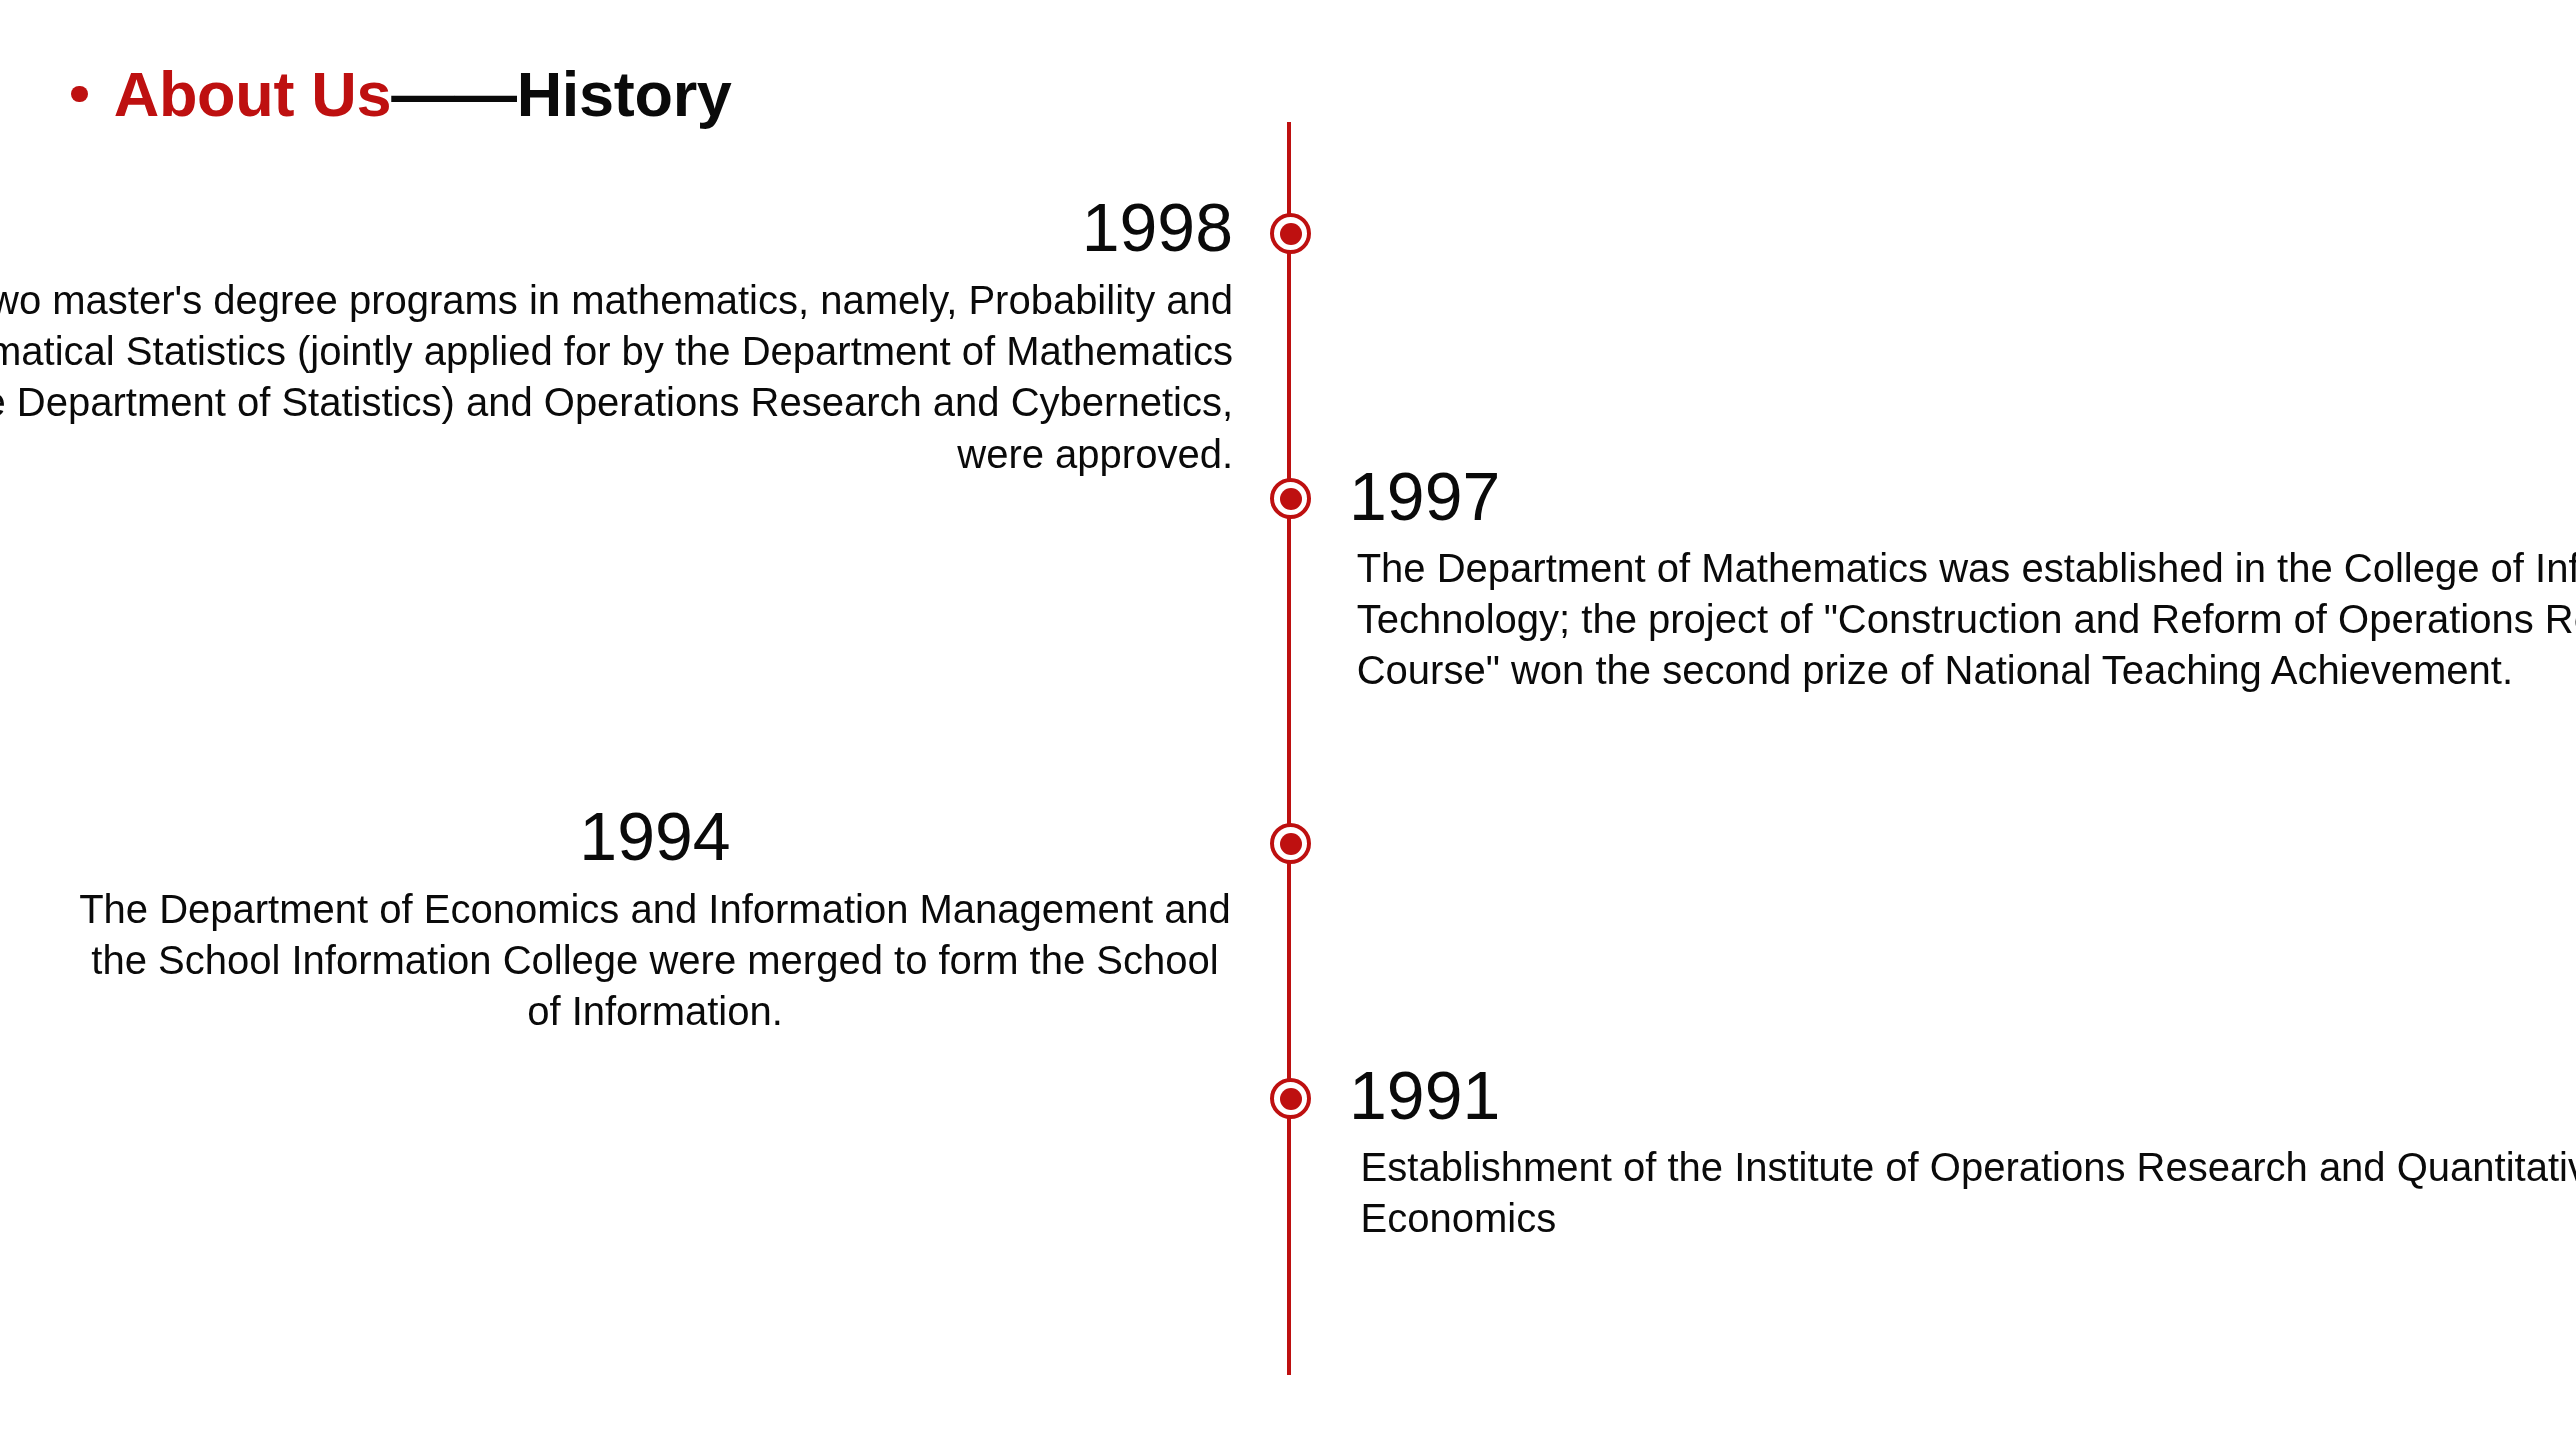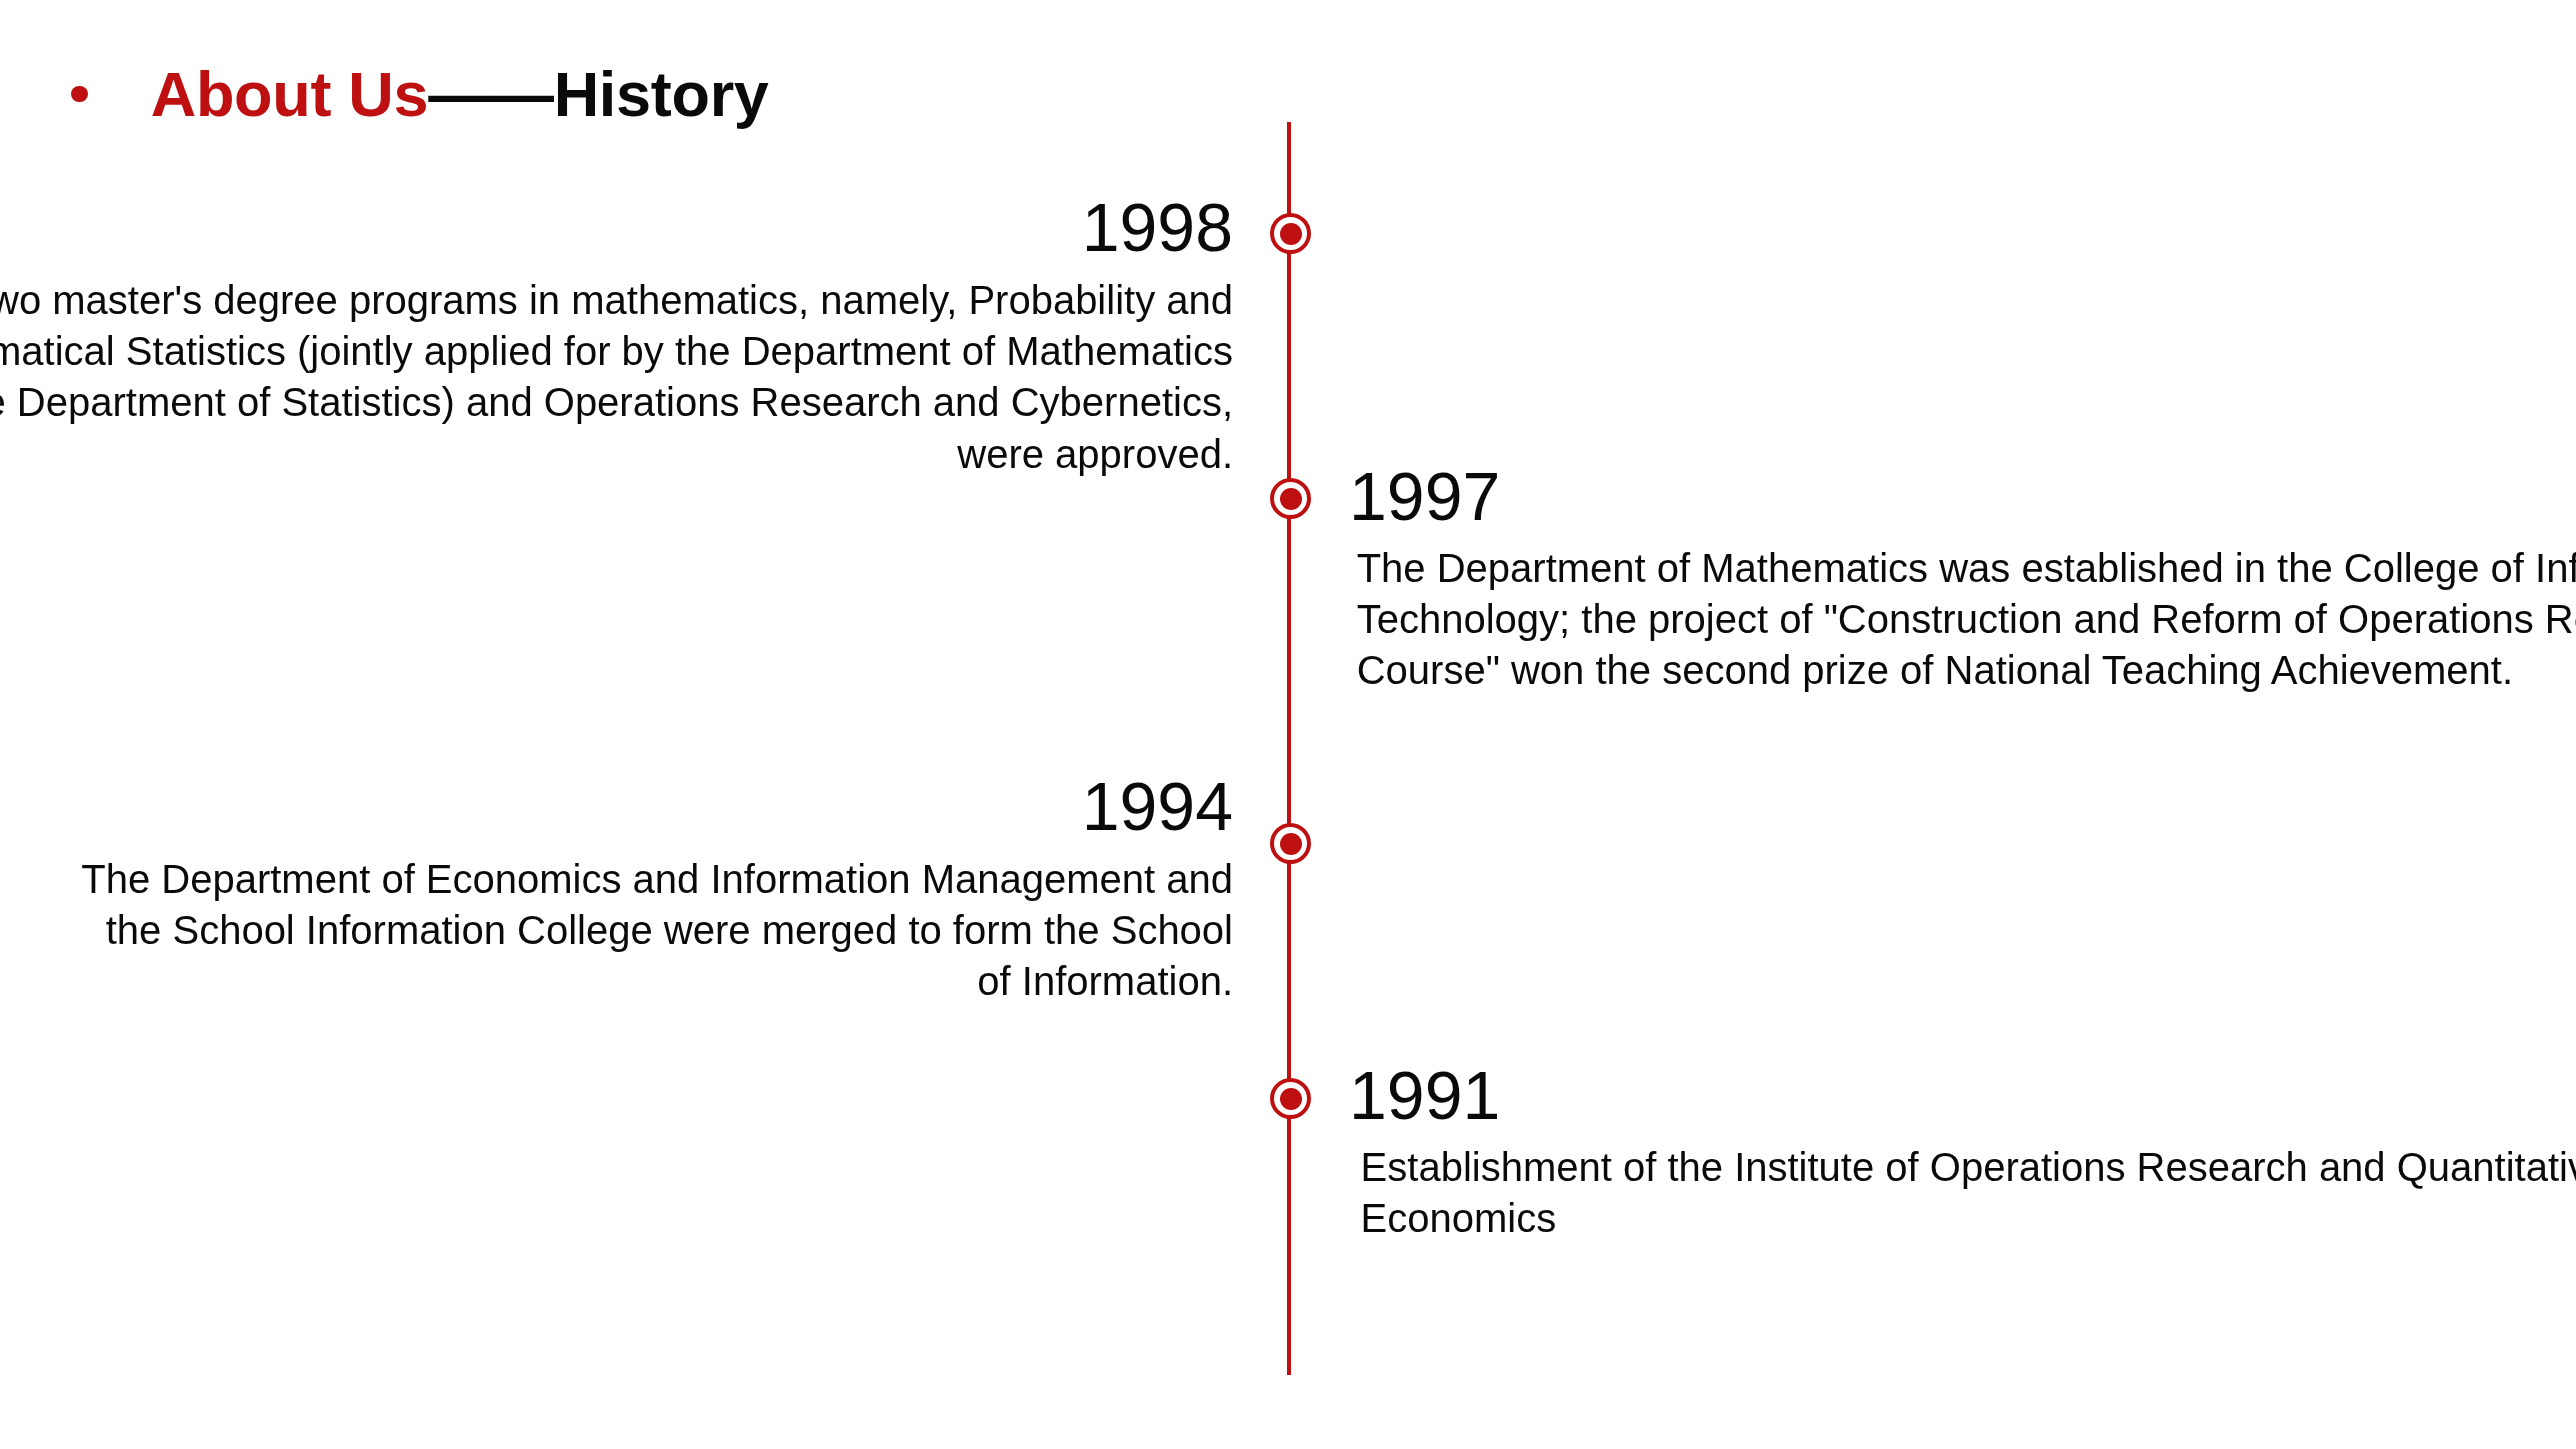--- a/index.html
+++ b/index.html
@@ -21,21 +21,20 @@
   }
 
   
   #title-row {
     position: absolute;
     left: 71px;
     top: 61px;
     display: flex;
     align-items: center;
     white-space: nowrap;
-    gap: 37px;
   }
   #title-bullet {
     width: 16.7px;
     height: 16.7px;
     border-radius: 50%;
     background: #BE1010;
     margin-right: 26px;
     flex: 0 0 auto;
   }
   #title-text {
@@ -112,21 +111,21 @@
   }
   .entry.right .year { margin-bottom: 13px; }
 
   
   #entry-1998 { left: -142px; top: 193px; width: 1375px; }
   #entry-1998 .body { width: 100%; }
 
   #entry-1997 { left: 1349px; top: 462px; width: 1404px; }
   #entry-1997 .body { margin-left: 7.7px; width: 1391px; }
 
-  #entry-1994 { left: 77px; top: 772px; width: 1156px; }
+  #entry-1994 { left: 77px; top: 802px; width: 1156px; text-align: center; }
   #entry-1994 .body { width: 100%; }
 
   #entry-1991 { left: 1349px; top: 1061px; width: 1417px; }
   #entry-1991 .body { margin-left: 11.6px; width: 1404px; }
 </style>
 </head>
 <body>
 
 <div id="slide">
 

